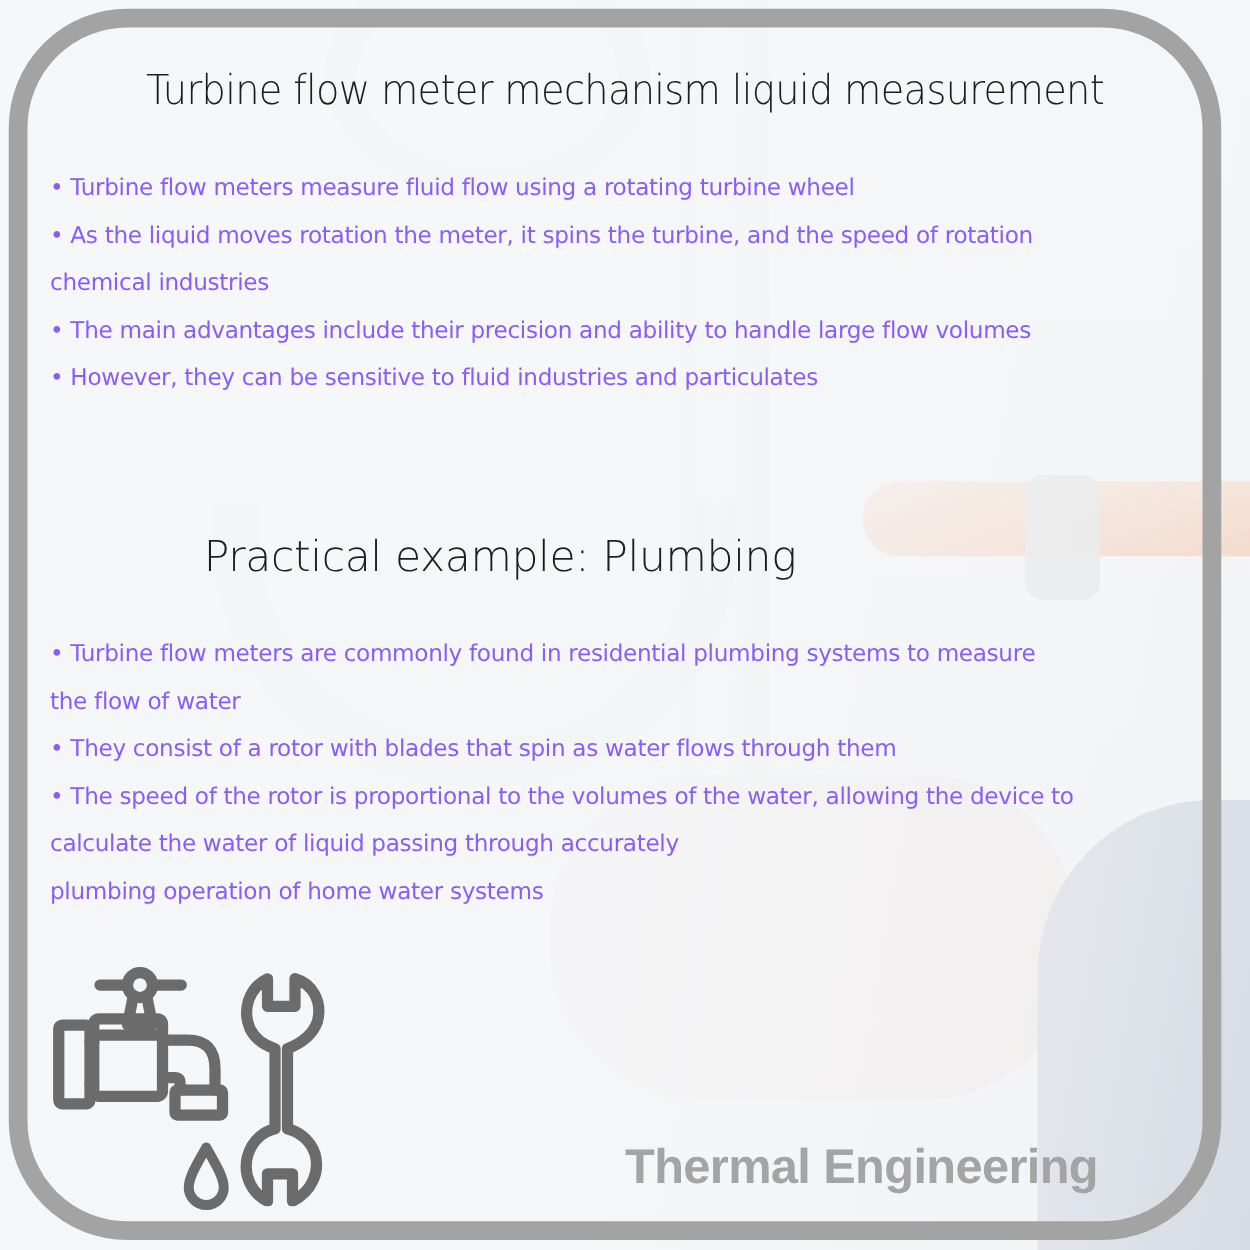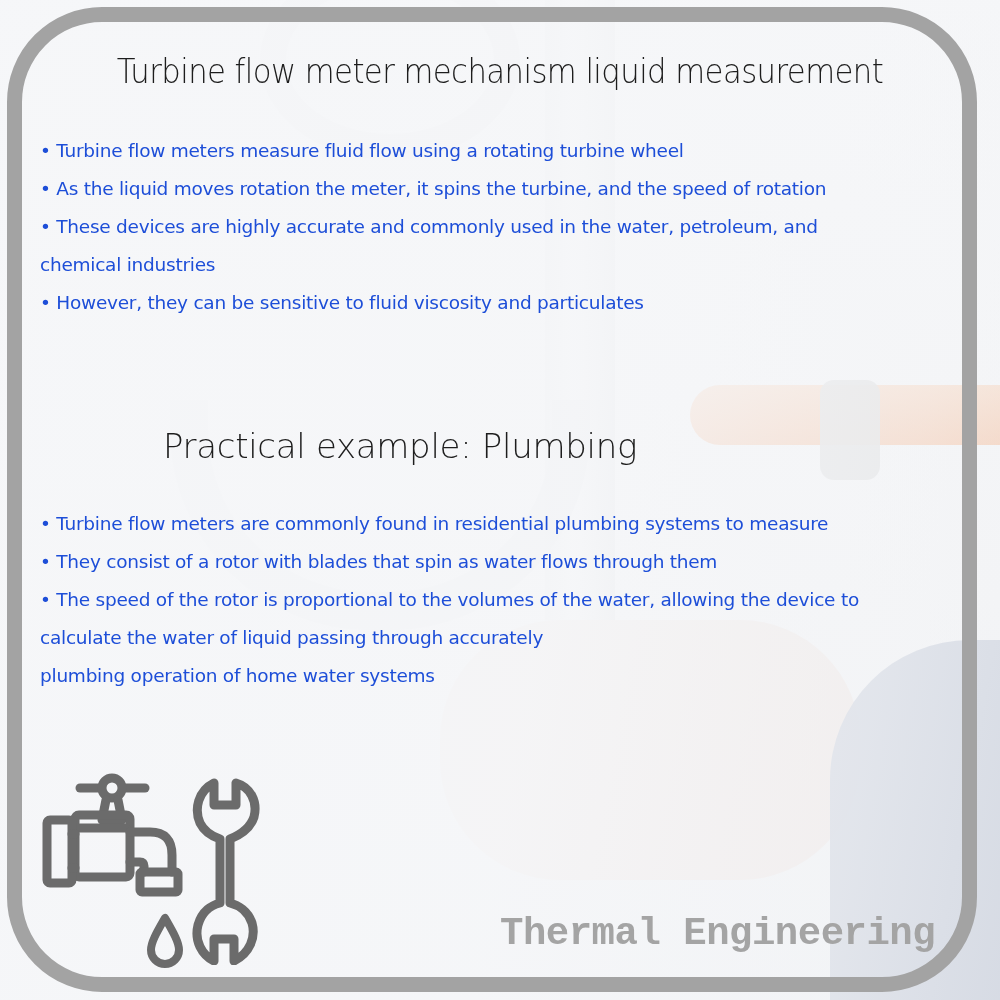--- a/index.html
+++ b/index.html
@@ -61,40 +61,40 @@
       text-align: center;
       font-family: "DejaVu Sans", sans-serif; font-weight: 300;
       font-size: 33px; letter-spacing: -0.6px; color: #1d1d1d;
       transform: scaleX(0.93); transform-origin: center;
       white-space: nowrap;
     }
 
     .bullets {
       position: absolute; left: 40px; width: 900px;
       font-family: "DejaVu Sans", sans-serif;
-      font-size: 18.5px; line-height: 38px; color: #1d4ed8;
+      font-size: 18.5px; line-height: 38px; color: #8b5cf6;
       letter-spacing: -0.25px;
     }
     .bullets .item { display: block; }
     .bullets.s1 { top: 132px; }
     .bullets.s2 { top: 505px; }
 
     .section-heading {
       position: absolute; left: 0; top: 426px; width: 800px;
       text-align: center;
       font-family: "DejaVu Sans", sans-serif; font-weight: 300;
       font-size: 34px; color: #1d1d1d; letter-spacing: -0.3px;
     }
 
     .icons { position: absolute; left: 40px; top: 770px; }
     .icons svg { position: absolute; }
 
     .brand {
       position: absolute; left: 500px; top: 912px;
-      font-family: Liberation Mono, monospace; font-weight: bold;
+      font-family: Liberation Sans, sans-serif; font-weight: bold;
       font-size: 39px; color: #a4a4a4; letter-spacing: -0.5px;
       white-space: nowrap;
     }
   </style>
 </head>
 <body>
 
 <div class="bg">
   <div class="curve-top"></div>
   <div class="pipe-v"></div>
@@ -106,29 +106,30 @@
   <div class="wash"></div>
 </div>
 
 <div class="frame"></div>
 
 <h1 class="title">Turbine flow meter mechanism liquid measurement</h1>
 
 <div class="bullets s1">
   <span class="item">• Turbine flow meters measure fluid flow using a rotating turbine wheel</span>
   <span class="item">• As the liquid moves rotation the meter, it spins the turbine, and the speed of rotation</span>
-  <span class="item">• These devices are highly accurate and commonly used in the water, petroleum, and</span>
   <span class="item">chemical industries</span>
-  <span class="item">• However, they can be sensitive to fluid viscosity and particulates</span>
+  <span class="item">• The main advantages include their precision and ability to handle large flow volumes</span>
+  <span class="item">• However, they can be sensitive to fluid industries and particulates</span>
 </div>
 
 <h2 class="section-heading">Practical example: Plumbing</h2>
 
 <div class="bullets s2">
   <span class="item">• Turbine flow meters are commonly found in residential plumbing systems to measure</span>
+  <span class="item">the flow of water</span>
   <span class="item">• They consist of a rotor with blades that spin as water flows through them</span>
   <span class="item">• The speed of the rotor is proportional to the volumes of the water, allowing the device to</span>
   <span class="item">calculate the water of liquid passing through accurately</span>
   <span class="item">plumbing operation of home water systems</span>
 </div>
 
 <div class="icons">
 
   <svg style="left:0;top:0" width="150" height="150" viewBox="0 0 150 150" fill="none" stroke="#6b6b6b" stroke-width="9" stroke-linejoin="round" stroke-linecap="round">
     <line x1="40" y1="18" x2="105" y2="18"></line>

